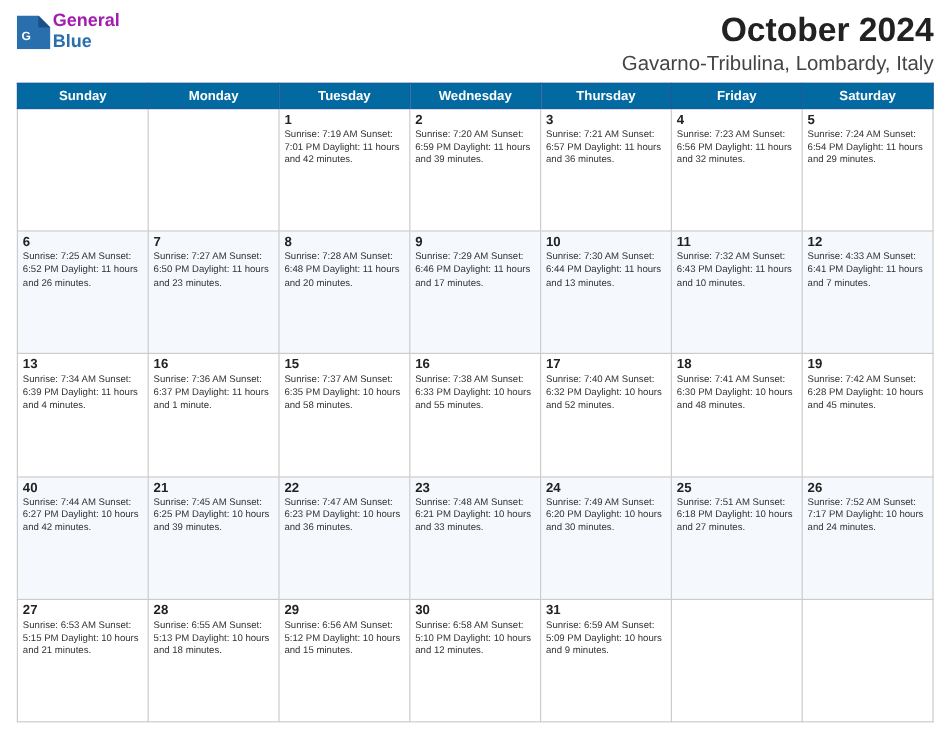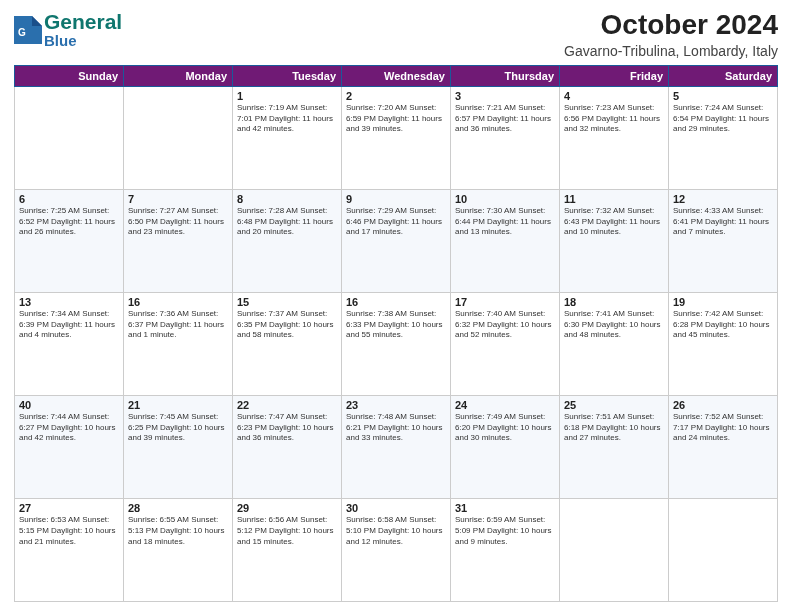--- a/index.html
+++ b/index.html
@@ -27,23 +27,23 @@
       display: flex;
       align-items: center;
       gap: 0px;
     }
     .logo-text {
       display: flex;
       flex-direction: column;
       line-height: 1.1;
     }
     .logo-general {
-      font-size: 21px;
-      font-weight: bold;
-      color: #0f766e;
+      font-size: 15px;
+      font-weight: bold;
+      color: #a21caf;
     }
     .logo-blue {
       font-size: 15px;
       font-weight: bold;
       color: #2a6fad;
     }
     .logo-icon {
       width: 28px;
       height: 28px;
       margin-right: 2px;
@@ -51,37 +51,37 @@
     .title-block {
       text-align: right;
     }
     .month-title {
       font-size: 28px;
       font-weight: bold;
       color: #222;
       line-height: 1.1;
     }
     .location-title {
-      font-size: 14px;
+      font-size: 17px;
       color: #444;
       margin-top: 2px;
       margin-left: 40px;
     }
     .calendar-table {
       width: 100%;
       border-collapse: collapse;
       flex: 1;
     }
     .calendar-table th {
-      background-color: #701a75;
+      background-color: #0369a1;
       color: #fff;
       font-size: 11px;
       font-weight: bold;
-      text-align: right;
-      padding: 4px 5px;
+      text-align: center;
+      padding: 4px 21px;
       border: 1px solid #1a5a9a;
     }
     .calendar-table td {
       border: 1px solid #ccc;
       vertical-align: top;
       padding: 3px 4px;
       font-size: 8.5px;
       color: #333;
       width: calc(100% / 7);
       height: 82px;

